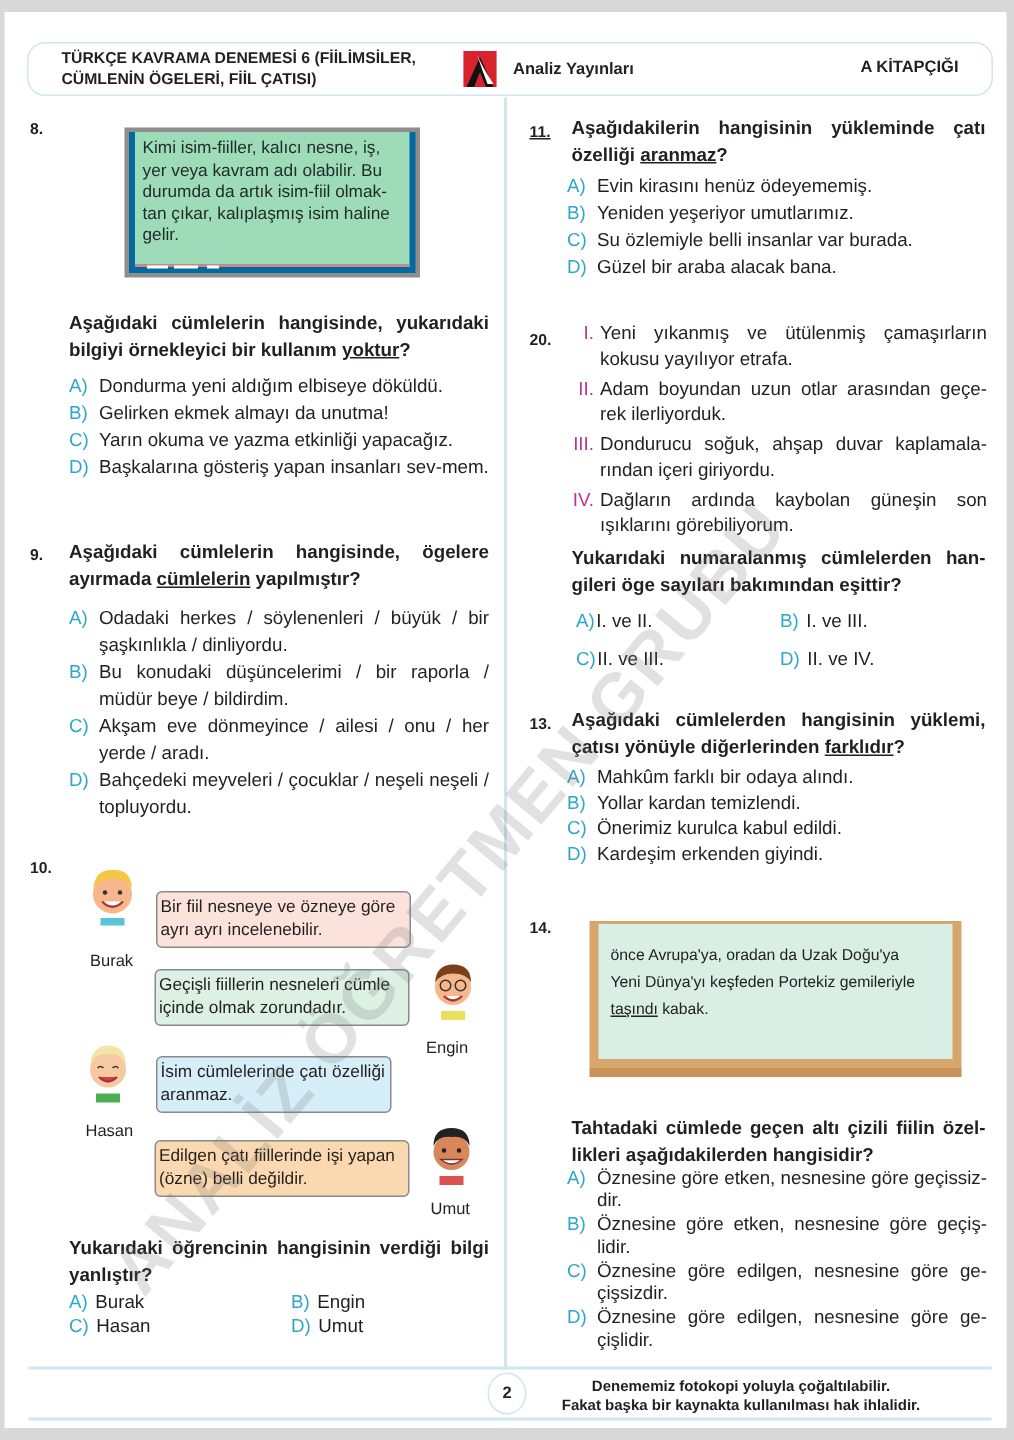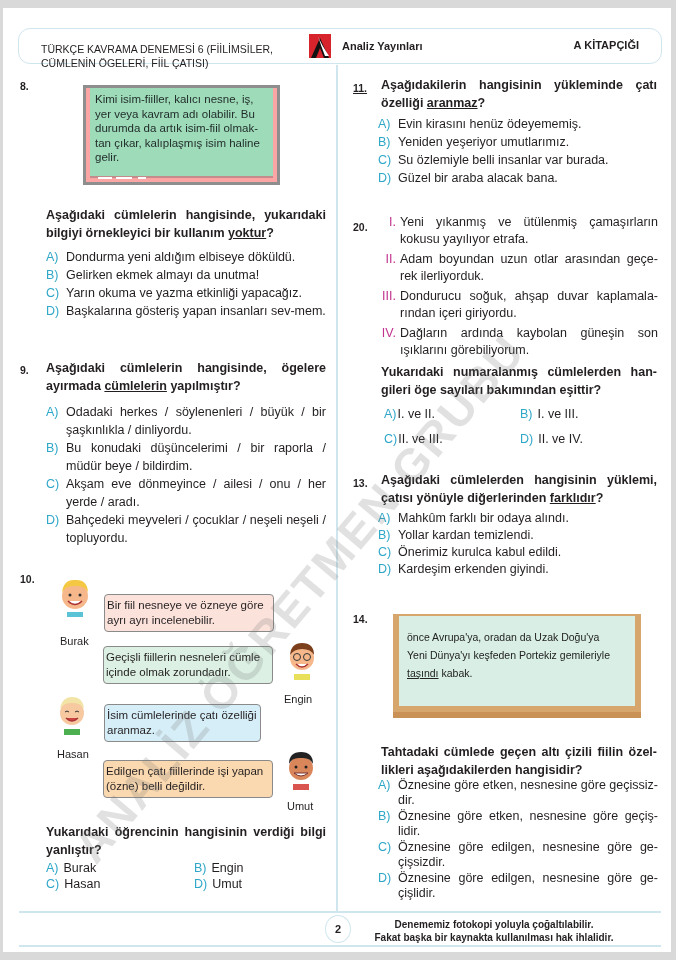--- a/index.html
+++ b/index.html
@@ -1,20 +1,20 @@
 <!DOCTYPE html>
 <html><head>
 <meta charset="utf-8">
 <style>
   * { box-sizing: border-box; margin: 0; padding: 0; }
   html, body { width: 676px; height: 960px; background: #d9d9d9; overflow: hidden; }
   body { font-family: "Liberation Sans", sans-serif; color: #231f20; position: relative; }
   .page { position: absolute; left: 3px; top: 8px; width: 668px; height: 944px; background: #fff; }
   .header { position: absolute; left: 15px; top: 20px; width: 644px; height: 36px; border: 1.5px solid #cfe6ee; border-radius: 12px; }
-  .h-title { position: absolute; left: 22px; top: 13px; font-size: 10.5px; font-weight: normal; line-height: 14px; }
+  .h-title { position: absolute; left: 22px; top: 3px; font-size: 10.5px; font-weight: bold; line-height: 14px; }
   .h-logo { position: absolute; left: 290px; top: 5px; width: 22px; height: 24px; background: #d7232b; overflow: hidden; }
   .h-logo svg { display: block; }
   .h-pub { position: absolute; left: 323px; top: 11px; font-size: 11px; font-weight: bold; }
   .h-book { position: absolute; right: 22px; top: 10px; font-size: 11px; font-weight: bold; }
   .divider-v { position: absolute; left: 333px; top: 57px; width: 1.5px; height: 848px; background: #cfe6ee; }
   .footer-line1 { position: absolute; left: 16px; top: 903px; width: 642px; height: 1.5px; background: #cfe6ee; }
   .footer-line2 { position: absolute; left: 16px; top: 937px; width: 642px; height: 1.5px; background: #cfe6ee; }
   .page-num { position: absolute; left: 322px; top: 907px; width: 26px; height: 28px; border: 1.5px solid #cfe6ee; border-radius: 50%; background: #fff; font-size: 11px; font-weight: bold; text-align: center; line-height: 26px; }
   .footer-text { position: absolute; left: 360px; top: 910px; width: 262px; text-align: center; font-size: 10px; font-weight: bold; line-height: 13px; }
 
@@ -22,21 +22,21 @@
   .stem { position: absolute; font-size: 12.5px; font-weight: bold; line-height: 18px; text-align: justify; }
   .u { text-decoration: underline; }
   .opts { position: absolute; font-size: 12.5px; line-height: 18px; }
   .opt { display: flex; align-items: flex-start; }
   .opt .lt { color: #2fa7c8; width: 20px; flex: none; }
   .opt .tx { flex: 1; text-align: justify; }
   .grid2 { position: absolute; font-size: 12.5px; line-height: 16px; display: grid; grid-template-columns: 148px 120px; }
   .grid2 .lt { color: #2fa7c8; margin-right: 5px; }
 
   .board8 { position: absolute; left: 80px; top: 77px; width: 197px; height: 100px; background: #8e8e8e; padding: 3px; }
-  .board8 .in { width: 100%; height: 100%; background: #fca5a5; padding: 0 4px 4px 4px; position: relative; }
+  .board8 .in { width: 100%; height: 100%; background: #0369a1; padding: 0 4px 4px 4px; position: relative; }
   .board8 .face { width: 100%; height: 100%; background: #9edbb8; padding: 4px 5px; font-size: 11.5px; line-height: 14.5px; color: #1f2a2a; border-bottom: 2px solid #c58a8a; }
   .board8 .chalk { position: absolute; bottom: 3px; height: 2px; background: #ffffff; }
 
   .roman { color: #c2318f; display: inline-block; width: 30px; text-align: right; padding-right: 4px; flex: none; }
   .ritem { display: flex; }
   .ritem .tx { flex: 1; text-align: justify; }
 
   .bubble { position: absolute; border: 1.5px solid #8a8a8a; border-radius: 4px; font-size: 11.5px; line-height: 15px; padding: 3px 2px; color: #231f20; }
   .kid { position: absolute; width: 34px; height: 48px; }
   .kidname { position: absolute; font-size: 11px; color: #231f20; }

